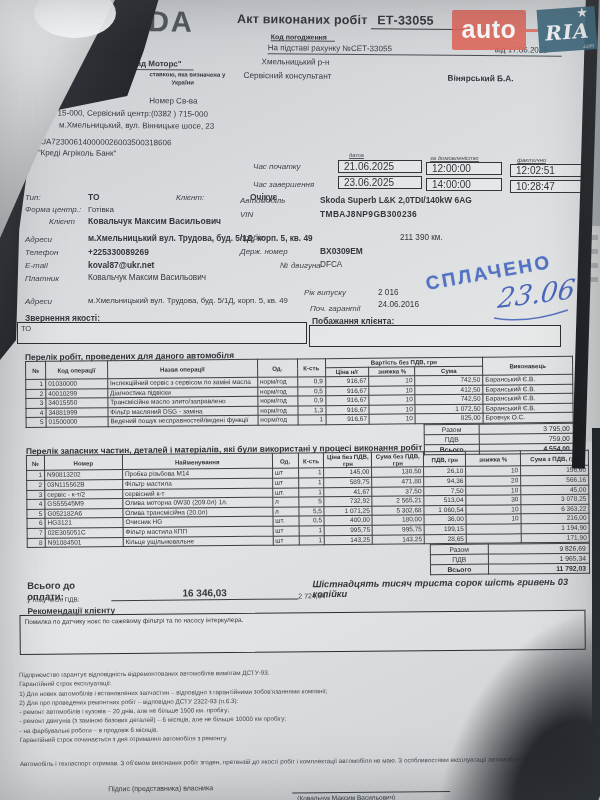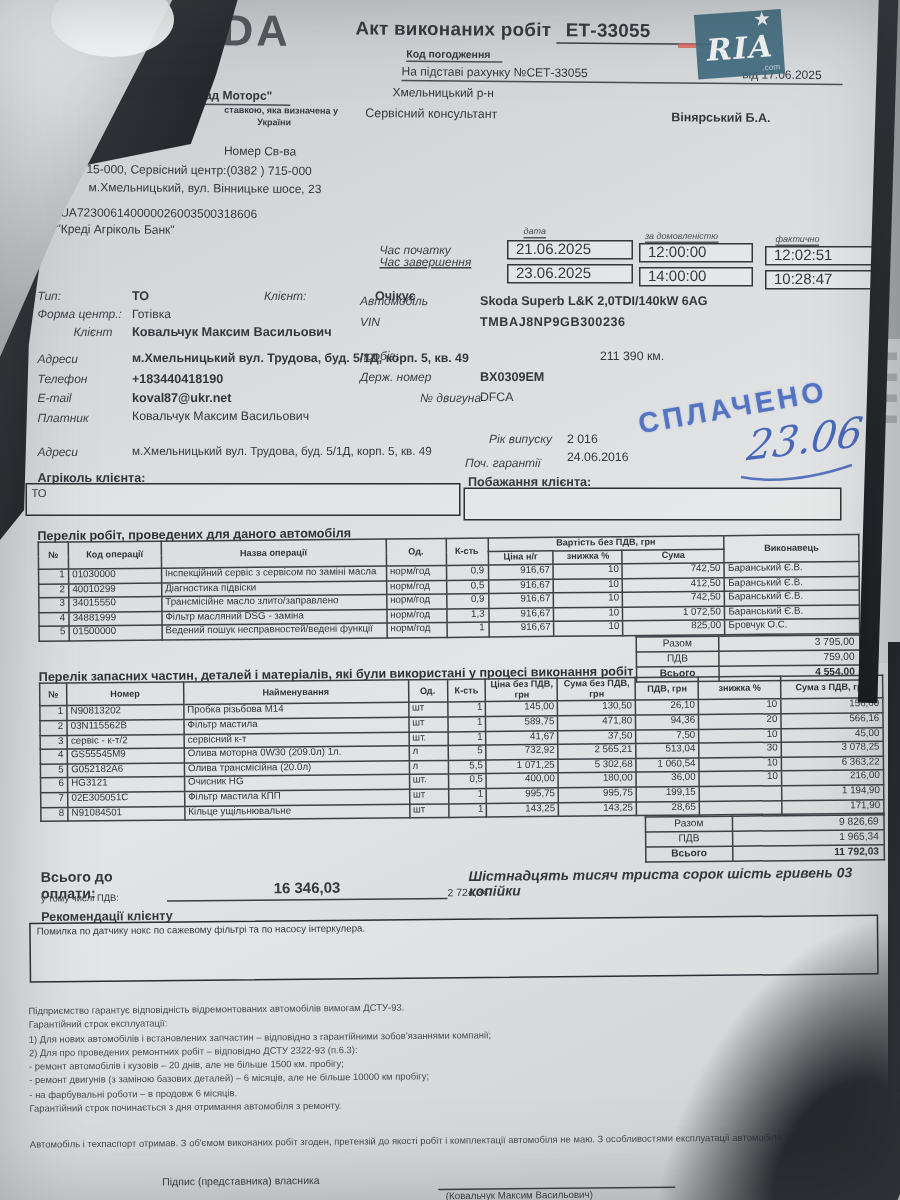--- a/index.html
+++ b/index.html
@@ -92,21 +92,21 @@
       <div class="abs b" style="left:150px;top:72px;font-size:6px;">ставкою, яка визначена у</div>
       <div class="abs b" style="left:172px;top:80px;font-size:6px;">України</div>
       <div class="abs" style="left:150px;top:97px;font-size:8px;">Номер Св-ва</div>
       <div class="abs" style="left:54px;top:110px;font-size:8px;">715-000, Сервісний центр:(0382 ) 715-000</div>
       <div class="abs" style="left:60px;top:122px;font-size:8px;">м.Хмельницький, вул. Вінницьке шосе, 23</div>
       <div class="abs" style="left:27px;top:139px;font-size:8px;">Р/р UA723006140000026003500318606</div>
       <div class="abs" style="left:27px;top:150px;font-size:8px;">АТ "Креді Агріколь Банк"</div>
     </div>
 
     <div class="abs lbl" style="left:253px;top:162px;font-size:8px;">Час початку</div>
-    <div class="abs lbl" style="left:253px;top:170px;font-size:8px;text-decoration:underline;">Час завершення</div>
+    <div class="abs lbl" style="left:253px;top:180px;font-size:8px;">Час завершення</div>
     <div class="abs thead" style="left:349px;top:152px;">дата</div>
     <div class="abs thead" style="left:430px;top:155px;">за домовленістю</div>
     <div class="abs thead" style="left:517px;top:157px;">фактично</div>
     <div class="abs tbox" style="left:338px;top:160px;width:84px;height:13px;">21.06.2025</div>
     <div class="abs tbox" style="left:426px;top:162px;width:76px;height:13px;">12:00:00</div>
     <div class="abs tbox" style="left:510px;top:164px;width:76px;height:13px;">12:02:51</div>
     <div class="abs tbox" style="left:338px;top:176px;width:84px;height:13px;">23.06.2025</div>
     <div class="abs tbox" style="left:426px;top:178px;width:76px;height:13px;">14:00:00</div>
     <div class="abs tbox" style="left:510px;top:180px;width:76px;height:13px;">10:28:47</div>
 
@@ -114,50 +114,50 @@
     <div class="abs b" style="left:88px;top:192px;font-size:8.4px;">ТО</div>
     <div class="abs lbl" style="left:176px;top:193px;font-size:8px;">Клієнт:</div>
     <div class="abs b" style="left:250px;top:192px;font-size:8.4px;">Очікує</div>
     <div class="abs lbl" style="left:25px;top:205px;font-size:8px;">Форма центр.:</div>
     <div class="abs" style="left:88px;top:205px;font-size:8px;">Готівка</div>
     <div class="abs lbl" style="left:25px;top:217px;font-size:8px;margin-left:24px;">Клієнт</div>
     <div class="abs b" style="left:88px;top:216px;font-size:8.5px;">Ковальчук Максим Васильович</div>
     <div class="abs lbl" style="left:25px;top:235px;font-size:8px;">Адреси</div>
     <div class="abs b" style="left:88px;top:234px;font-size:8.2px;">м.Хмельницький вул. Трудова, буд. 5/1Д, корп. 5, кв. 49</div>
     <div class="abs lbl" style="left:25px;top:248px;font-size:8px;">Телефон</div>
-    <div class="abs b" style="left:88px;top:247px;font-size:8.4px;">+183440418190</div>
+    <div class="abs b" style="left:88px;top:247px;font-size:8.4px;">+225330089269</div>
     <div class="abs lbl" style="left:25px;top:261px;font-size:8px;">E-mail</div>
     <div class="abs b" style="left:88px;top:260px;font-size:8.4px;">koval87@ukr.net</div>
     <div class="abs lbl" style="left:25px;top:274px;font-size:8px;">Платник</div>
     <div class="abs" style="left:88px;top:273px;font-size:8.2px;">Ковальчук Максим Васильович</div>
     <div class="abs lbl" style="left:25px;top:297px;font-size:8px;">Адреси</div>
     <div class="abs" style="left:88px;top:296px;font-size:7.8px;">м.Хмельницький вул. Трудова, буд. 5/1Д, корп. 5, кв. 49</div>
 
     <div class="abs lbl" style="left:240px;top:196px;font-size:8px;">Автомобіль</div>
     <div class="abs b" style="left:320px;top:195px;font-size:8.4px;">Skoda Superb L&amp;K 2,0TDI/140kW 6AG</div>
     <div class="abs lbl" style="left:240px;top:210px;font-size:8px;">VIN</div>
     <div class="abs b" style="left:320px;top:209px;font-size:8.4px;letter-spacing:.4px;">TMBAJ8NP9GB300236</div>
     <div class="abs lbl" style="left:240px;top:233px;font-size:8px;">пробіг:</div>
     <div class="abs" style="left:400px;top:233px;font-size:8.2px;">211 390  км.</div>
     <div class="abs lbl" style="left:240px;top:247px;font-size:8px;">Держ. номер</div>
     <div class="abs b" style="left:320px;top:246px;font-size:8.4px;">BX0309EM</div>
     <div class="abs lbl" style="left:240px;top:261px;font-size:8px;padding-left:40px;">№ двигуна</div>
     <div class="abs" style="left:320px;top:260px;font-size:8.2px;">DFCA</div>
-    <div class="abs lbl" style="left:326px;top:288px;font-size:8px;">Рік випуску</div>
+    <div class="abs lbl" style="left:304px;top:288px;font-size:8px;">Рік випуску</div>
     <div class="abs" style="left:378px;top:288px;font-size:8.2px;">2 016</div>
     <div class="abs lbl" style="left:310px;top:304px;font-size:8px;">Поч. гарантії</div>
     <div class="abs" style="left:378px;top:300px;font-size:8.2px;">24.06.2016</div>
 
     <div class="abs" id="stamp" style="left:425px;top:262px;">СПЛАЧЕНО</div>
     <div class="abs" id="handwriting" style="left:498px;top:278px;">23.06</div>
     <svg class="abs" style="left:492px;top:308px;" width="80" height="14">
       <path d="M2,10 Q35,16 76,2" stroke="rgba(52,86,180,.8)" stroke-width="1.6" fill="none"></path>
     </svg>
 
-    <div class="abs b" style="left:25px;top:313px;font-size:8.4px;">Агріколь клієнта:</div>
+    <div class="abs b" style="left:25px;top:313px;font-size:8.4px;">Звернення якості:</div>
     <div class="abs reqbox" style="left:17px;top:322px;width:290px;height:22px;">
       <span>ТО</span>
     </div>
     <div class="abs b" style="left:312px;top:316px;font-size:8.4px;">Побажання клієнта:</div>
     <div class="abs reqbox" style="left:309px;top:325px;width:252px;height:22px;"></div>
 
     <div class="abs" style="left:0;top:340px;right:0;height:460px;transform:rotate(-.55deg);transform-origin:30px 20px;">
 
       <div class="abs sec-title" style="left:25px;top:12px;">Перелік робіт, проведених для даного автомобіля</div>
       <div class="abs" style="left:25px;top:21px;width:548px;">
@@ -458,20 +458,21 @@
       <div class="frag"></div>
       <div class="frag"></div>
       <div class="frag"></div>
       <div class="frag"></div>
     </div>
     <div class="abs right-edge"></div>
     <div class="abs right-dark-low"></div>
     <div class="abs shadow-br"></div>
 
     <div class="abs" id="logo" style="left:452px;top:10px;">
+      <div class="auto">auto</div>
       <div class="dash"></div>
       <div class="ria">
         <span class="star">★</span>
         <span class="txt">RIA</span>
         <span class="com">.com</span>
       </div>
     </div>
 
     <div class="abs vignette"></div>
   </div>

